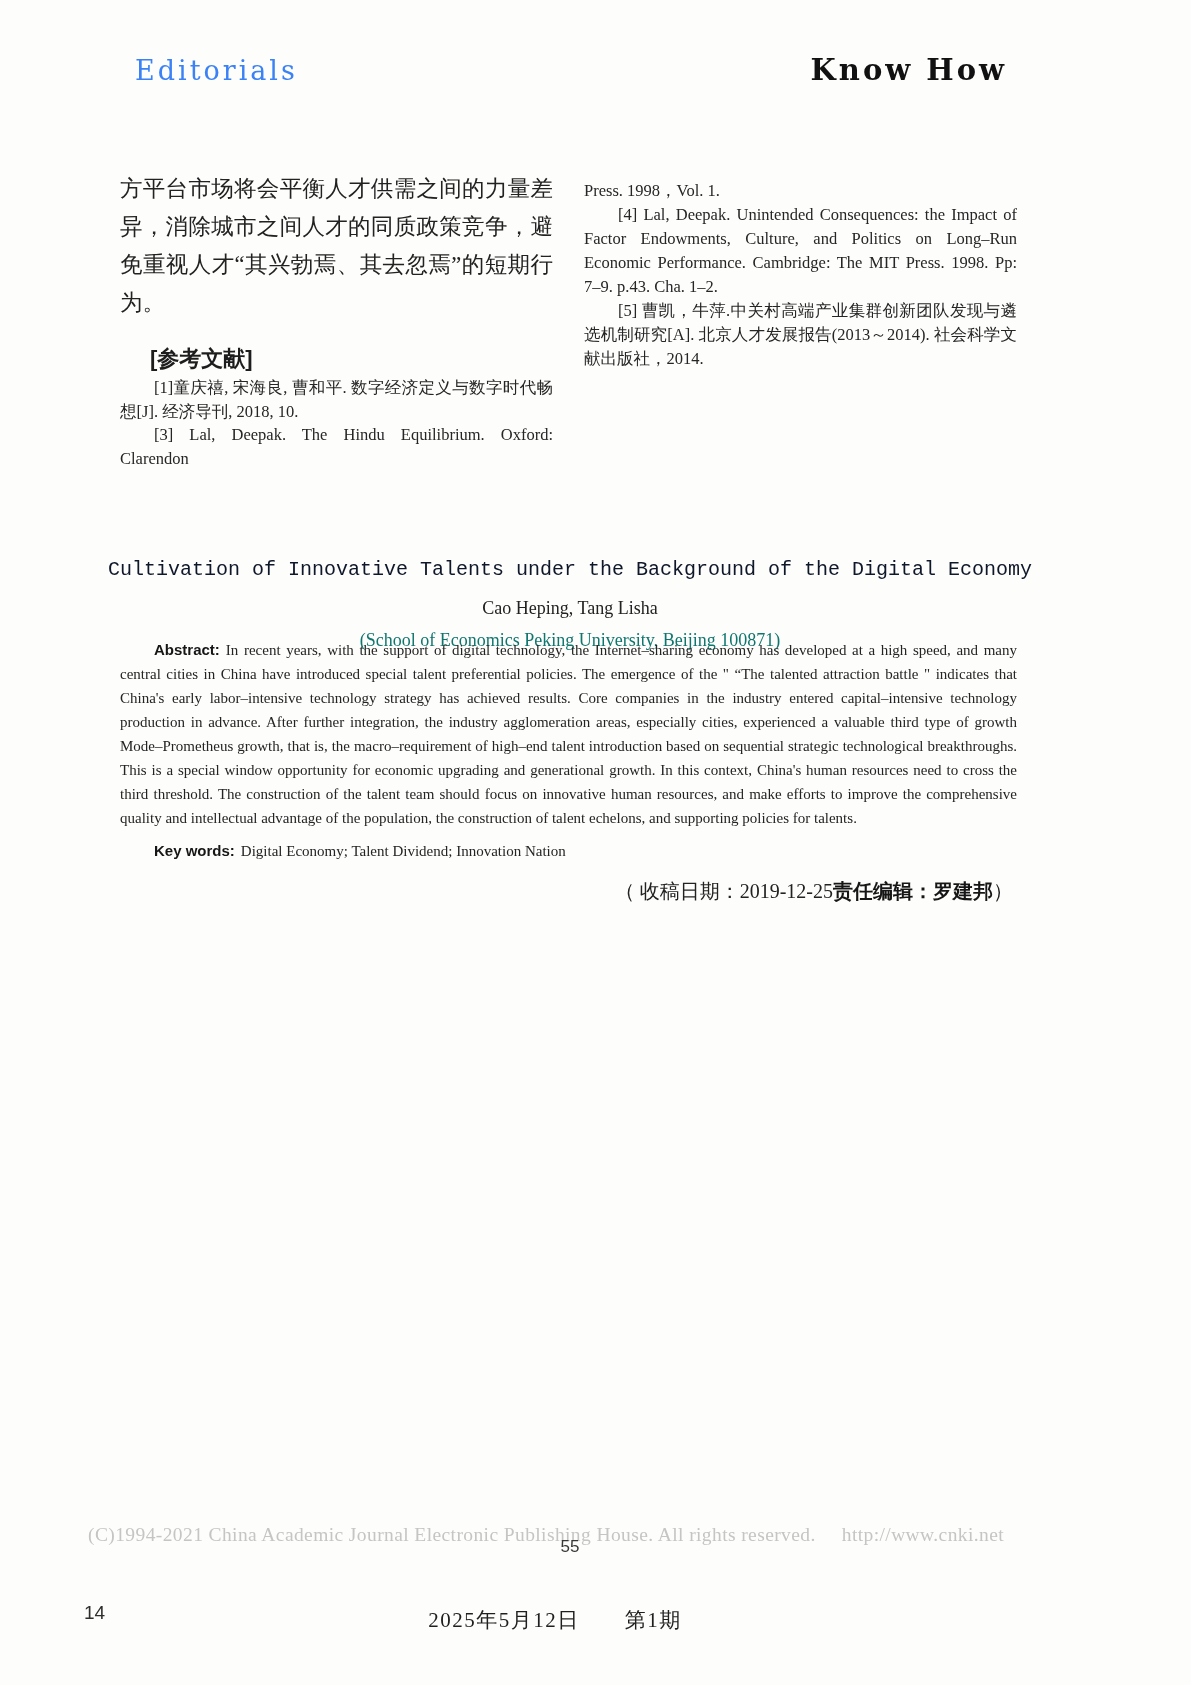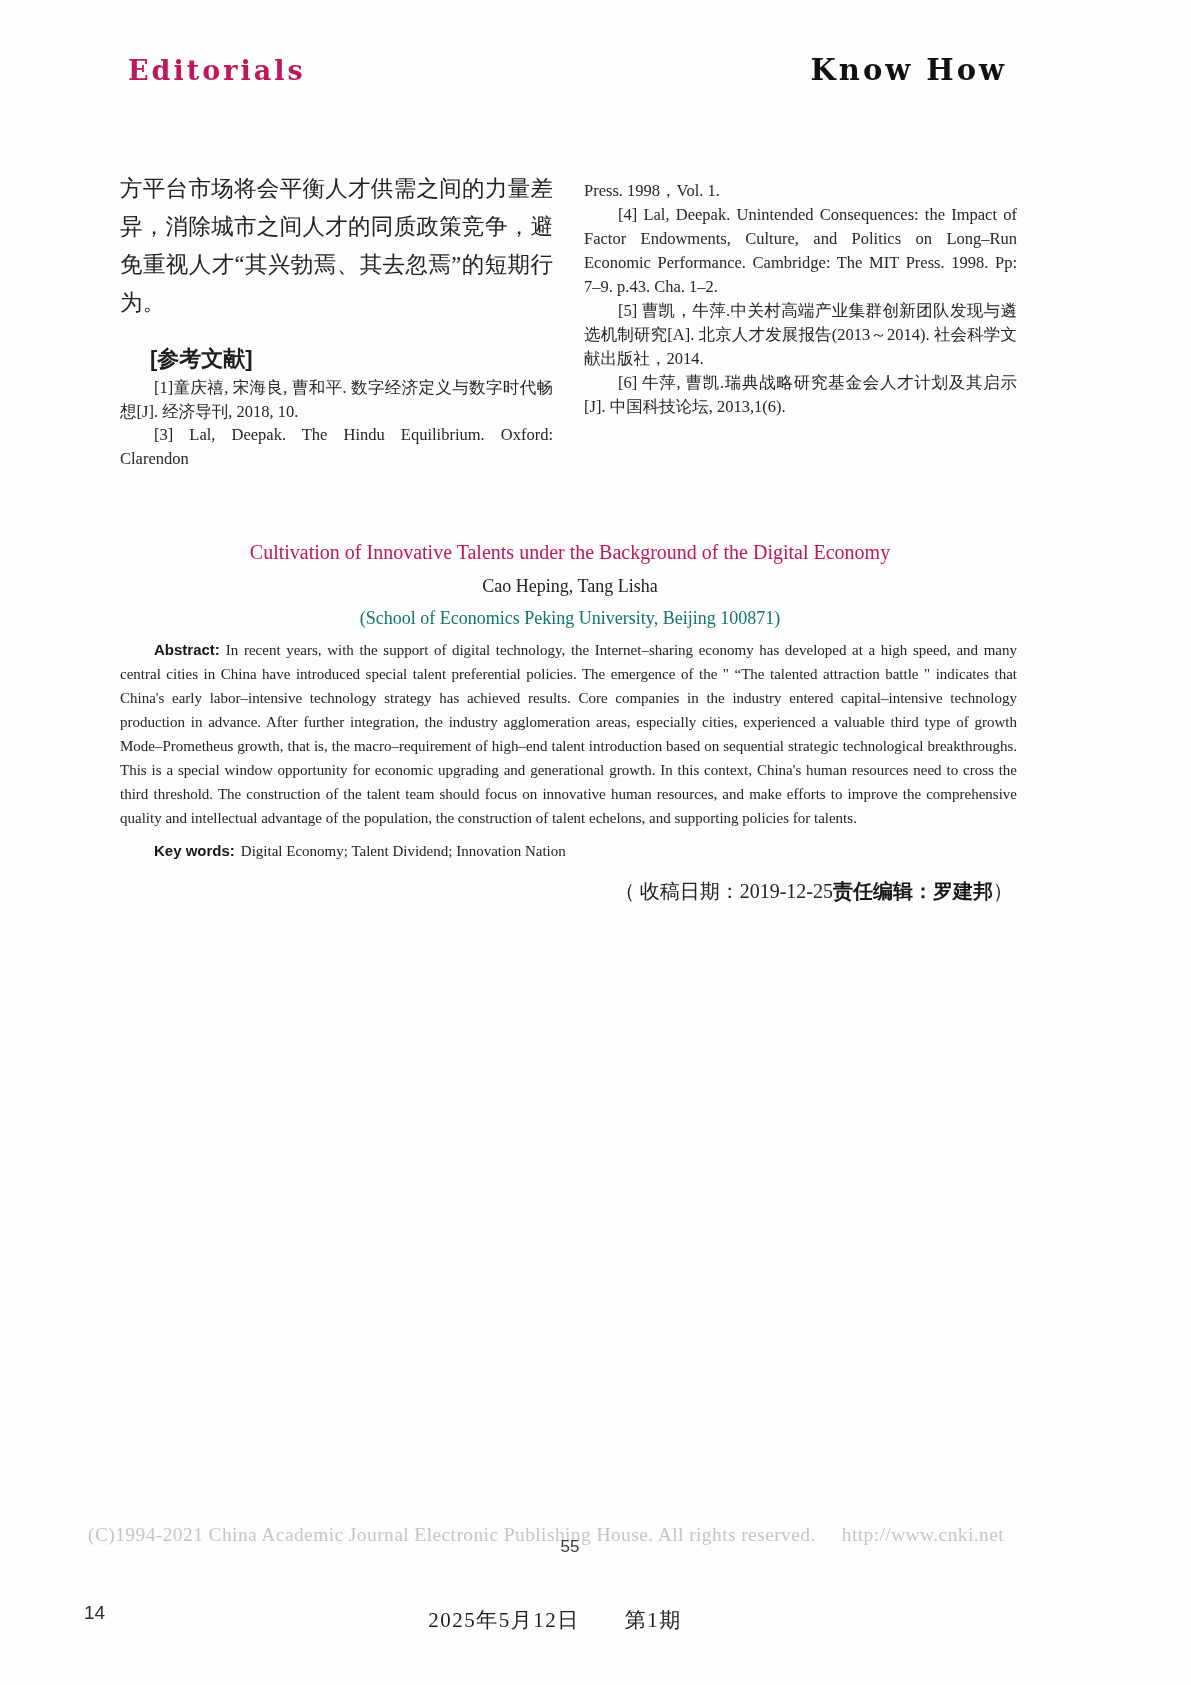--- a/index.html
+++ b/index.html
@@ -9,24 +9,24 @@
     height: 1685px;
     margin: 0 auto;
     background: #fdfdfb;
     font-family: "Liberation Serif", serif;
     color: #2b2b2b;
     overflow: hidden;
   }
 
   
   .hdr-left {
-    position: absolute; left: 128px; top: 55px;
+    position: absolute; left: 135px; top: 55px;
     font-family: "DejaVu Serif", serif;
-    font-size: 27px; font-weight: 700; letter-spacing: 3px;
-    color: #be185d;
+    font-size: 27px; font-weight: 400; letter-spacing: 3px;
+    color: #3b82f6;
   }
   .hdr-right {
     position: absolute; right: 184px; top: 53px;
     font-family: "DejaVu Serif", serif;
     font-size: 29px; font-weight: 700; letter-spacing: 3px;
     color: #111;
   }
 
   
   .columns {
@@ -55,23 +55,23 @@
   .col-right { padding-top: 9px; }
   .col-right .ref { line-height: 24px; }
   .noindent { text-indent: 0; }
 
   
   .title-block {
     position: absolute; left: 0; top: 541px; width: 1140px;
     text-align: center;
   }
   .art-title {
-    margin: 0;
-    font-family: Liberation Serif, serif;
-    font-size: 20px; font-weight: 400; color: #be185d;
+    margin: 17px;
+    font-family: Liberation Mono, monospace;
+    font-size: 20px; font-weight: 400; color: #0f172a;
   }
   .art-authors { margin: 12px 0 0 0; font-size: 18px; color: #222; }
   .art-affil  { margin: 11px 0 0 0; font-size: 18px; color: #0f766e; }
 
   
   .abstract-block {
     position: absolute; left: 120px; top: 638px; width: 897px;
   }
   .abstract-block p {
     margin: 0;
@@ -133,21 +133,20 @@
     <div class="col col-left">
       <p class="cn-par">方平台市场将会平衡人才供需之间的力量差异，消除城市之间人才的同质政策竞争，避免重视人才“其兴勃焉、其去忽焉”的短期行为。</p>
       <h3 class="ref-heading">[参考文献]</h3>
       <p class="ref">[1]童庆禧, 宋海良, 曹和平. 数字经济定义与数字时代畅想[J]. 经济导刊, 2018, 10.</p>
       <p class="ref">[3] Lal, Deepak. The Hindu Equilibrium. Oxford: Clarendon</p>
     </div>
     <div class="col col-right">
       <p class="ref noindent">Press. 1998，Vol. 1.</p>
       <p class="ref">[4] Lal, Deepak. Unintended Consequences: the Impact of Factor Endowments, Culture, and Politics on Long–Run Economic Performance. Cambridge: The MIT Press. 1998. Pp: 7–9. p.43. Cha. 1–2.</p>
       <p class="ref">[5] 曹凯，牛萍.中关村高端产业集群创新团队发现与遴选机制研究[A]. 北京人才发展报告(2013～2014). 社会科学文献出版社，2014.</p>
-      <p class="ref">[6] 牛萍, 曹凯.瑞典战略研究基金会人才计划及其启示[J]. 中国科技论坛, 2013,1(6).</p>
     </div>
   </section>
 
   <section class="title-block">
     <h1 class="art-title">Cultivation of Innovative Talents under the Background of the Digital Economy</h1>
     <div class="art-authors">Cao Heping, Tang Lisha</div>
     <div class="art-affil">(School of Economics Peking University, Beijing 100871)</div>
   </section>
 
   <section class="abstract-block">

